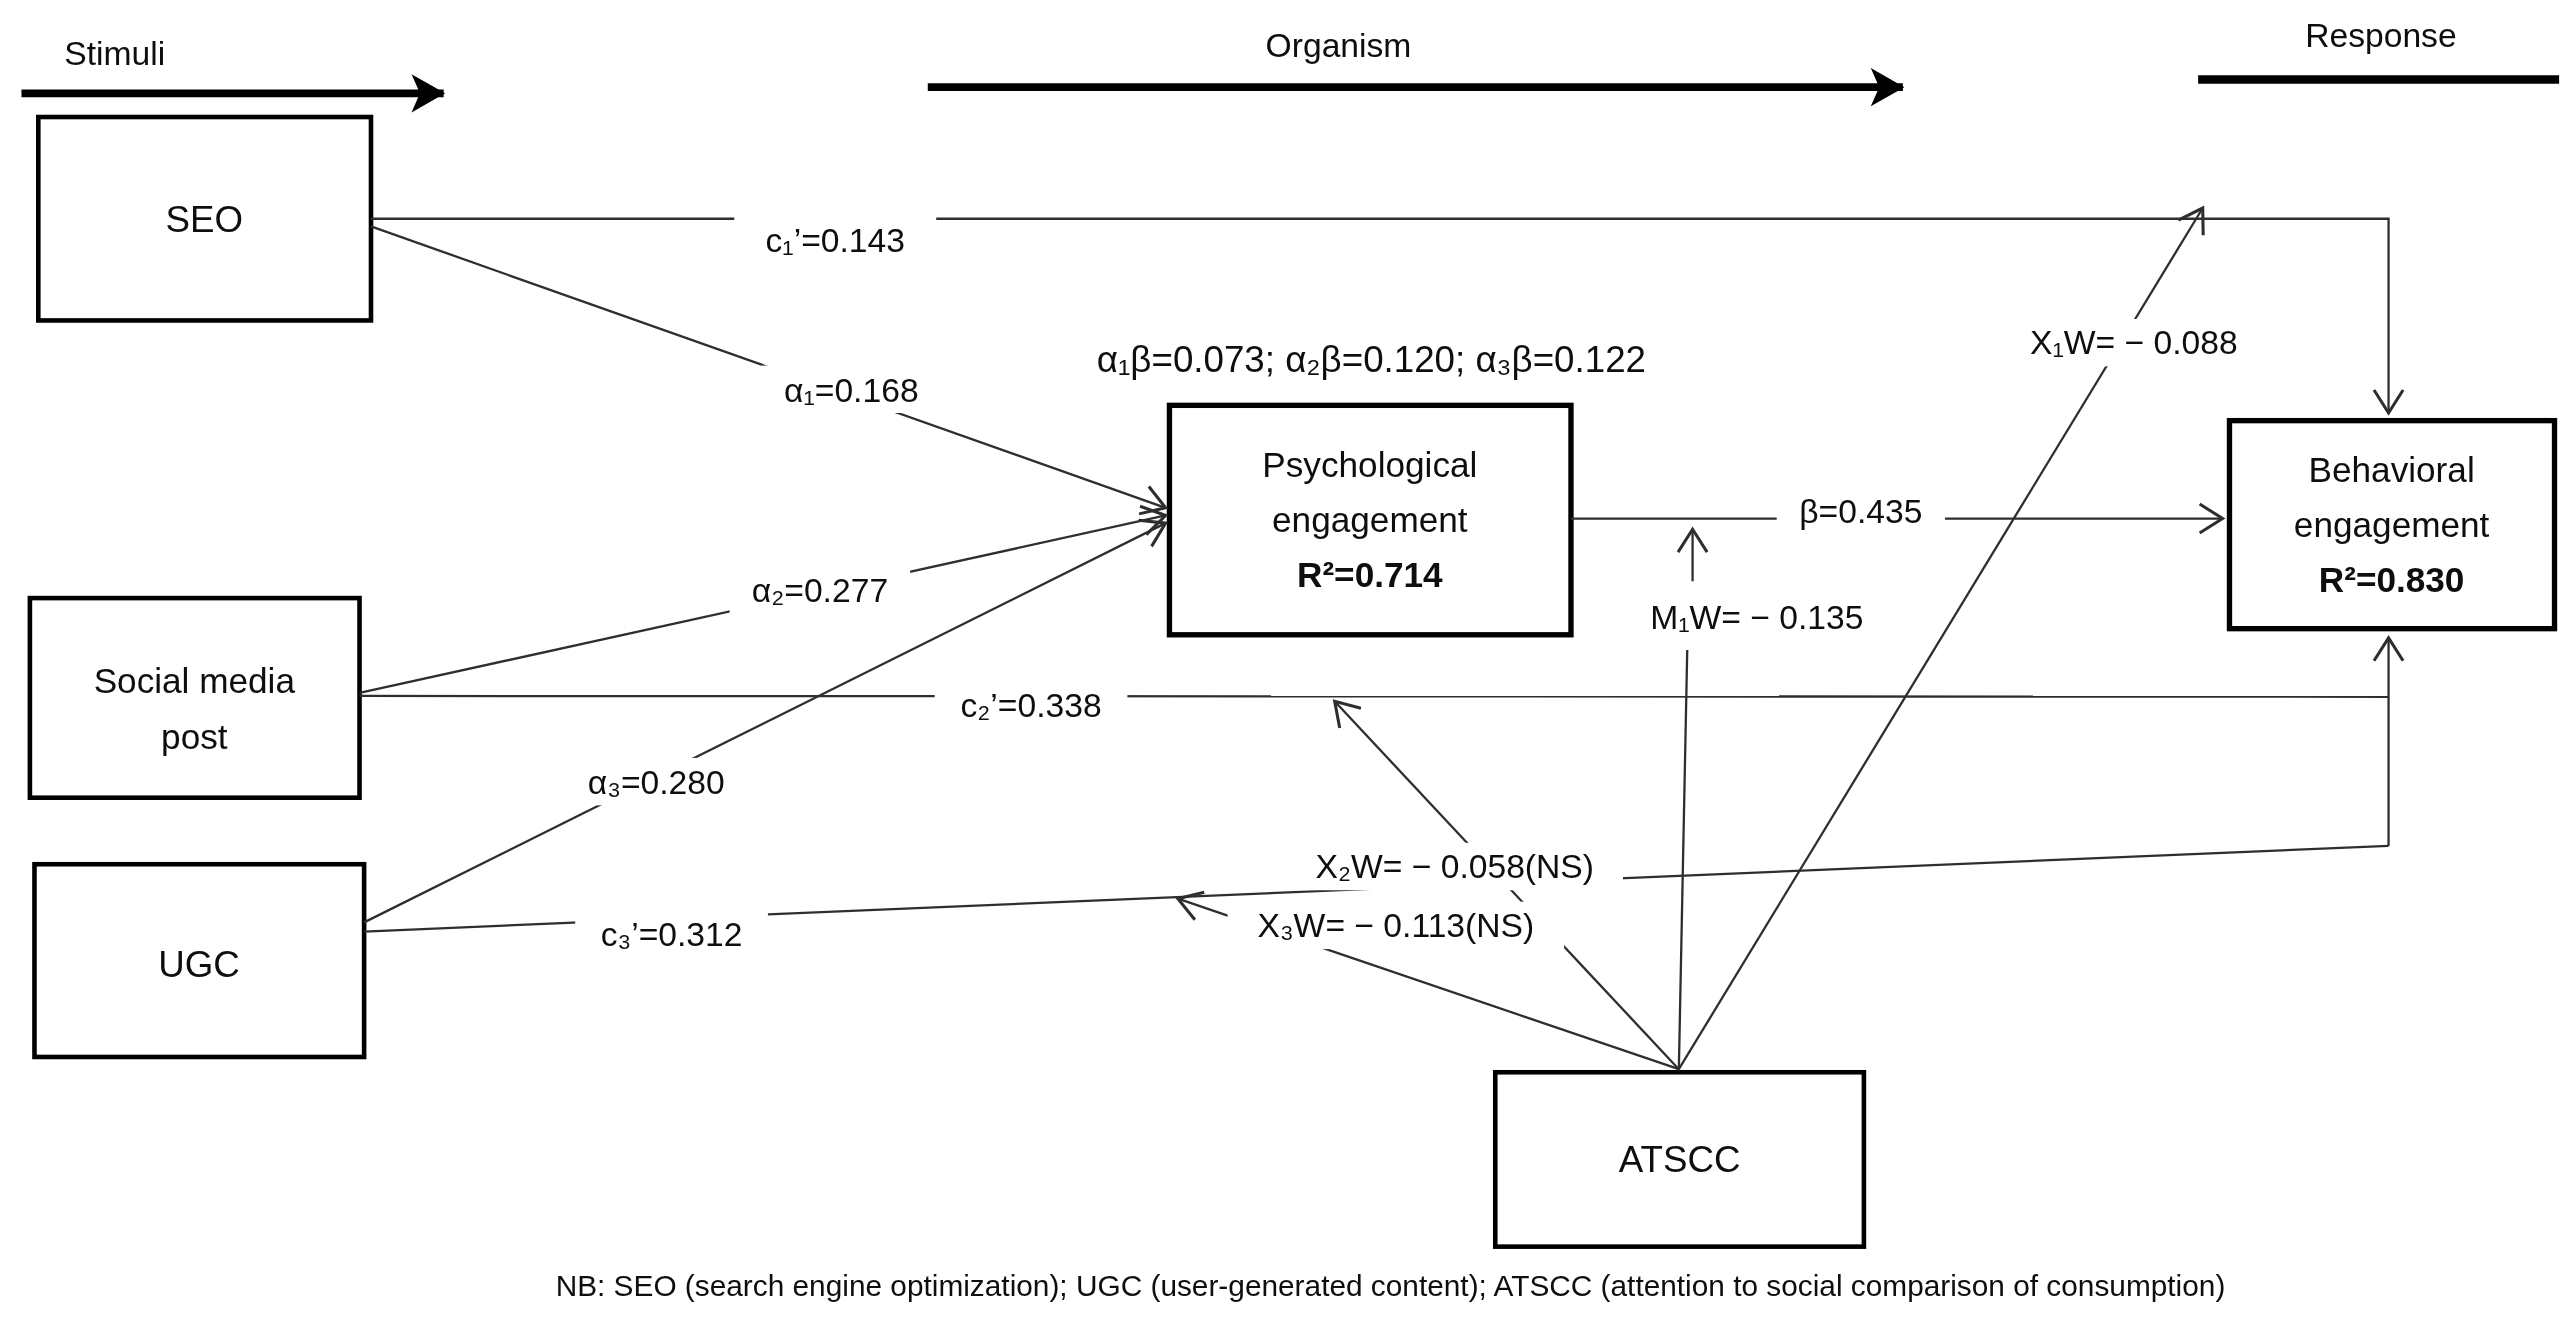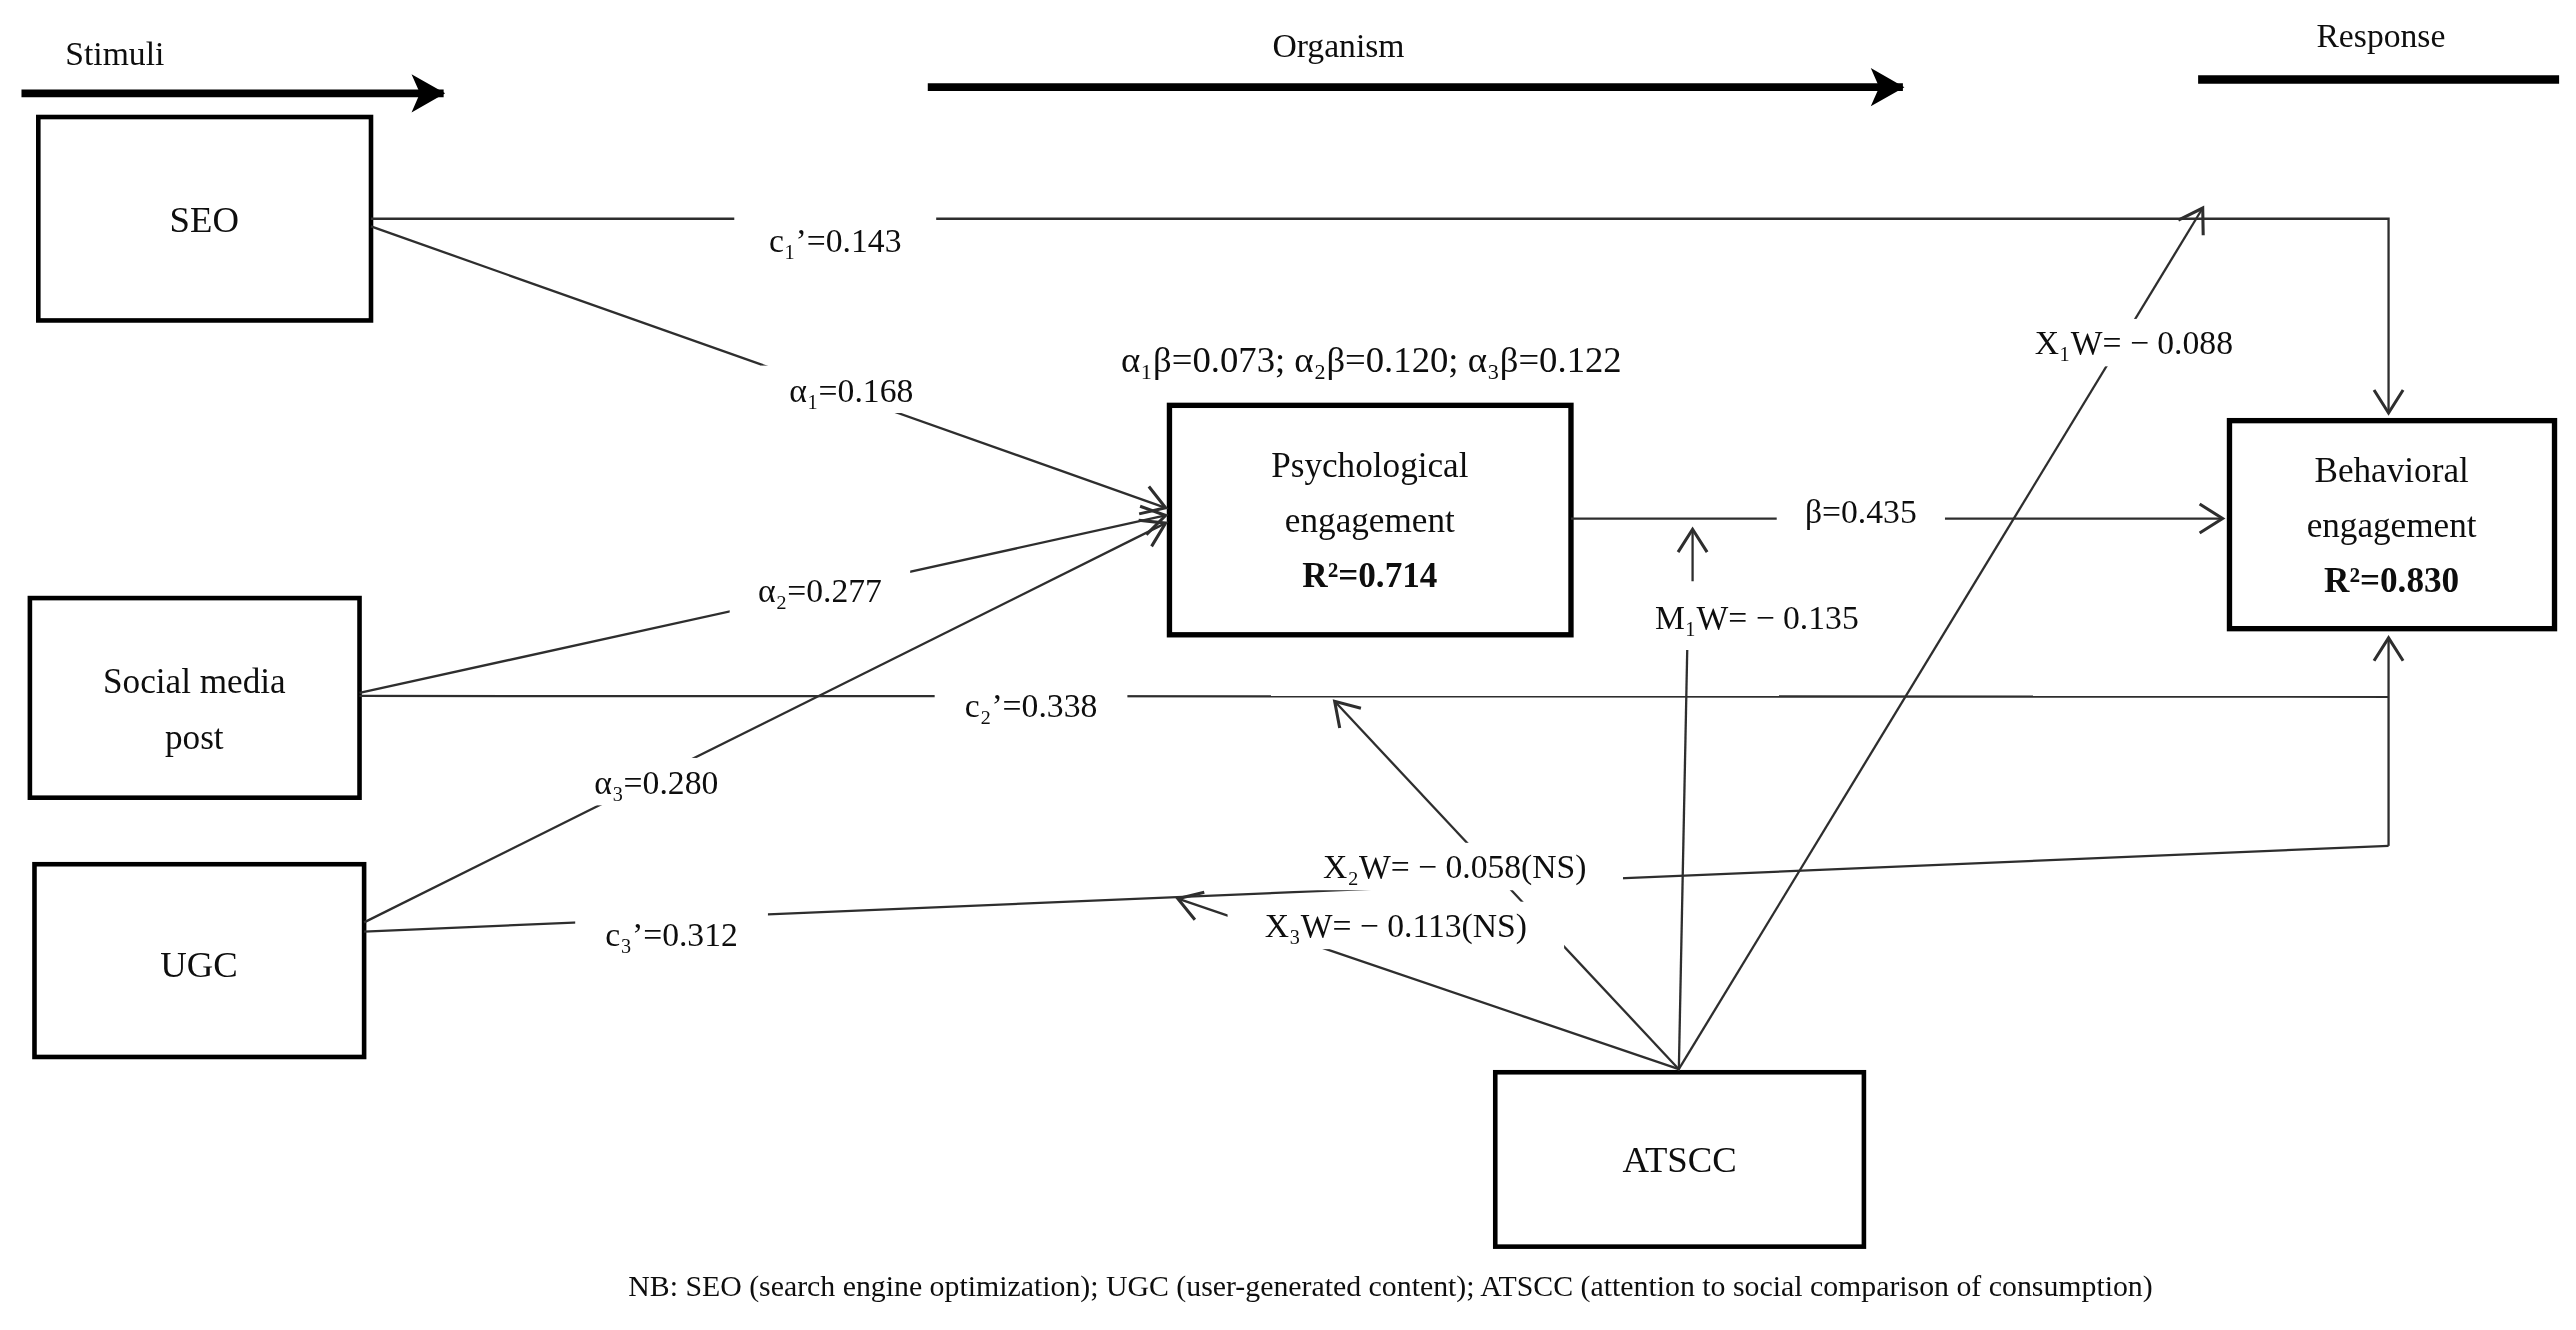--- a/index.html
+++ b/index.html
@@ -1,17 +1,17 @@
 <!DOCTYPE html>
 <html style="font-size:12.2px"><head>
 <meta charset="utf-8">
 <style>
   html,body{margin:0;padding:0;background:#ffffff;}
   .stage{position:relative;width:2576px;height:1330px;background:#ffffff;overflow:hidden;
-         font-family:Liberation Serif, serif;}
+         font-family:Liberation Sans, sans-serif;}
   svg{display:block;}
   text{fill:#0e0e0e;}
   .boxlabel{font-size:48px;}
   .boxlabel2{font-size:46px;}
   .r2{font-size:46px;font-weight:bold;}
   .pathlabel{font-size:44px;}
   .indirect{font-size:48px;}
   .section{font-size:44px;}
   .note{font-size:39px;}
   .nodebox{fill:#ffffff;stroke:#000000;}

